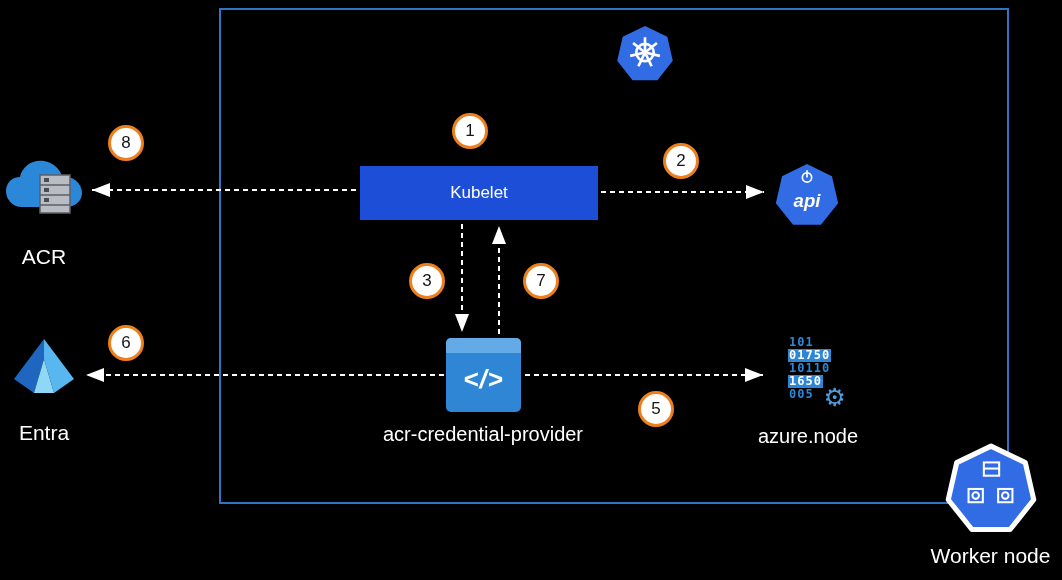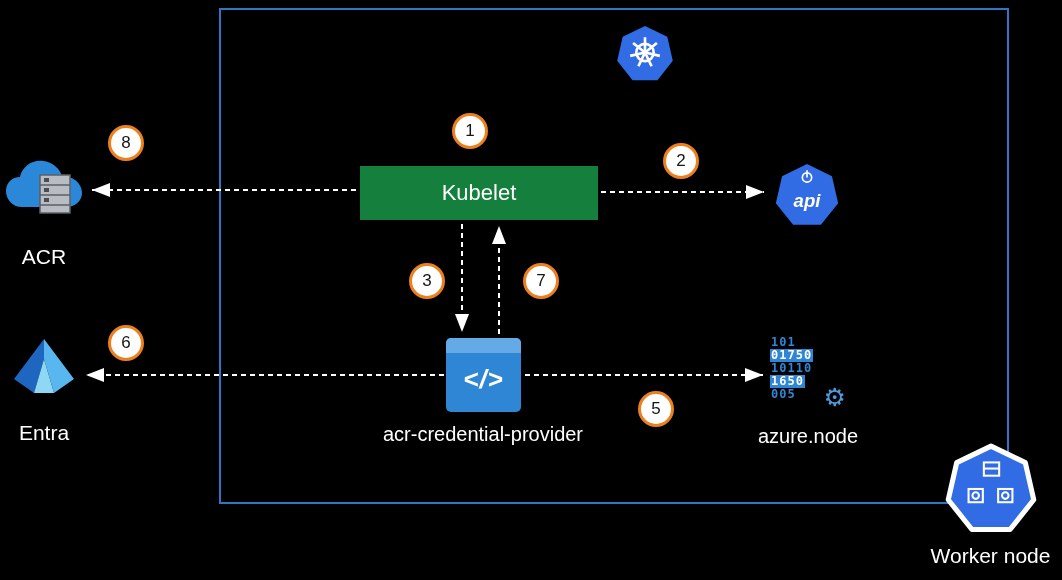--- a/index.html
+++ b/index.html
@@ -8,21 +8,21 @@
     font-family:"Liberation Sans", sans-serif;overflow:hidden;
   }
   .boundary{
     position:absolute;left:219px;top:8px;width:786px;height:492px;
     border:2px solid #2e75c6;
   }
   .arrows{position:absolute;left:0;top:0;pointer-events:none;}
   .abs{position:absolute;}
   .kubelet{
     position:absolute;left:360px;top:166px;width:238px;height:54px;
-    background:#15803d;color:#fff;font-size:22px;
+    background:#1d4ed8;color:#fff;font-size:17px;
     display:flex;align-items:center;justify-content:center;
   }
   .badge{
     position:absolute;width:30px;height:30px;border-radius:50%;
     background:#fff;border:3px solid #ee7f1d;color:#151515;
     font-size:17px;font-weight:500;
     display:flex;align-items:center;justify-content:center;
   }
   .node-label{
     position:absolute;color:#fff;text-align:center;font-size:20px;
@@ -36,21 +36,21 @@
   .provider-glyph{
     display:block;text-align:center;color:#fff;font-weight:bold;
     font-size:26px;line-height:52px;font-family:"Liberation Sans",sans-serif;
     letter-spacing:1px;font-style:italic;
   }
   .azure-icon{
     position:absolute;left:770px;top:336px;width:74px;height:76px;
     font-family:"DejaVu Sans Mono",monospace;font-weight:bold;
     font-size:12px;line-height:13px;
   }
-  .bin-row{display:block;width:fit-content;letter-spacing:1px;padding:0 1px;}
+  .bin-row{display:block;width:fit-content;letter-spacing:1px;padding:0 1px;margin-left:18px;}
   .bin-blue{color:#2e86d4;}
   .bin-chip{background:#2e86d4;color:#fff;}
   .gear{
     position:absolute;right:-2px;bottom:2px;color:#4e9cde;font-size:25px;line-height:25px;
     font-family:"DejaVu Sans",sans-serif;
   }
 </style>
 </head>
 <body>
 

